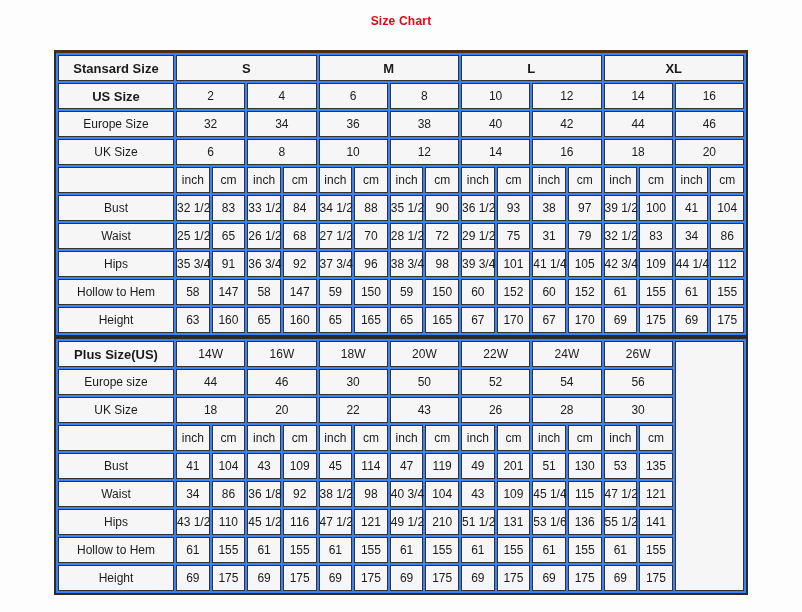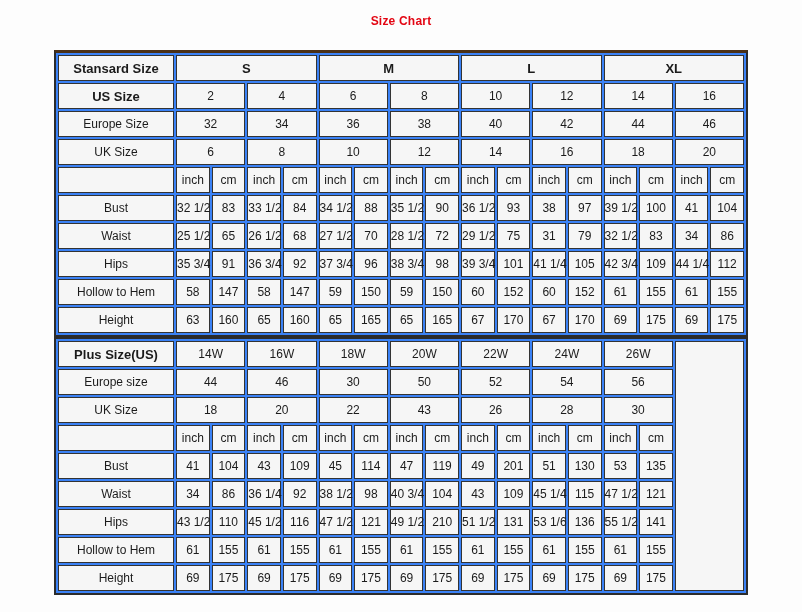--- a/index.html
+++ b/index.html
@@ -293,21 +293,21 @@
           <td>201</td>
           <td>51</td>
           <td>130</td>
           <td>53</td>
           <td>135</td>
         </tr>
         <tr>
           <td>Waist</td>
           <td>34</td>
           <td>86</td>
-          <td>36 1/4</td>
+          <td>36 1/8</td>
           <td>92</td>
           <td>38 1/2</td>
           <td>98</td>
           <td>40 3/4</td>
           <td>104</td>
           <td>43</td>
           <td>109</td>
           <td>45 1/4</td>
           <td>115</td>
           <td>47 1/2</td>

